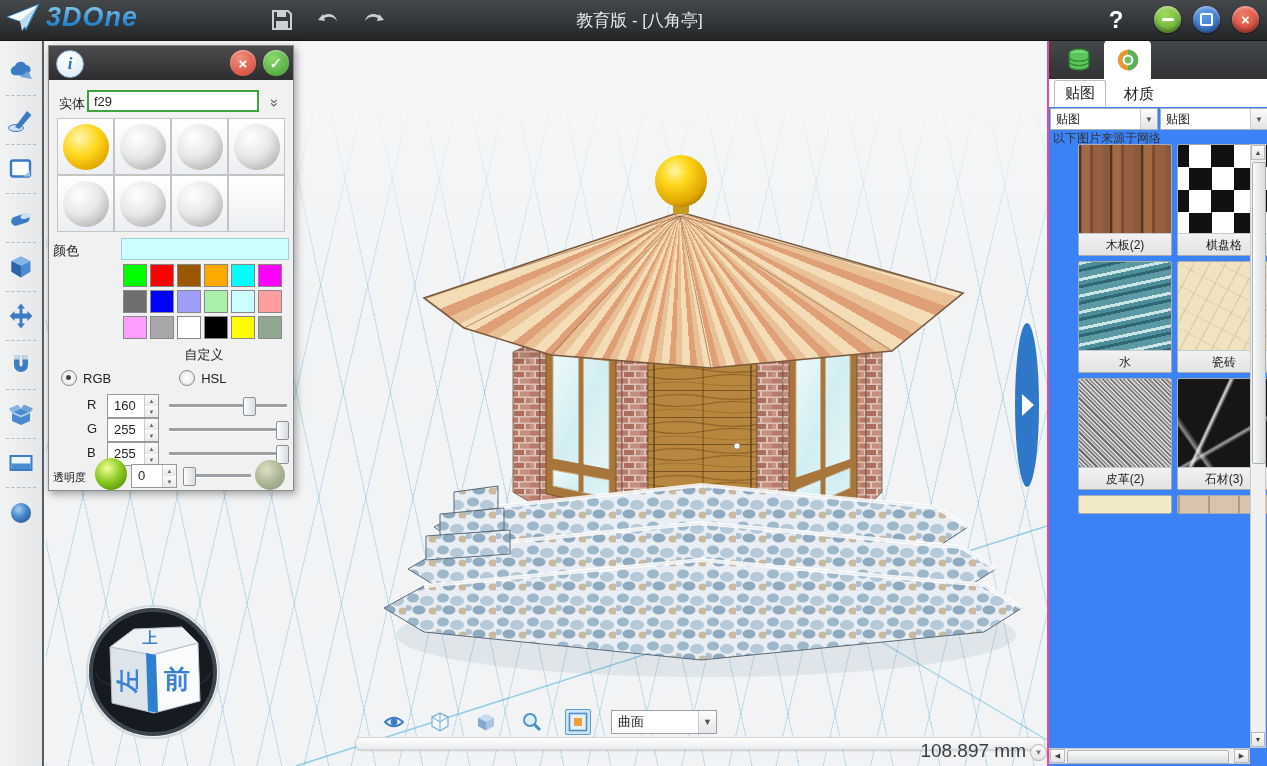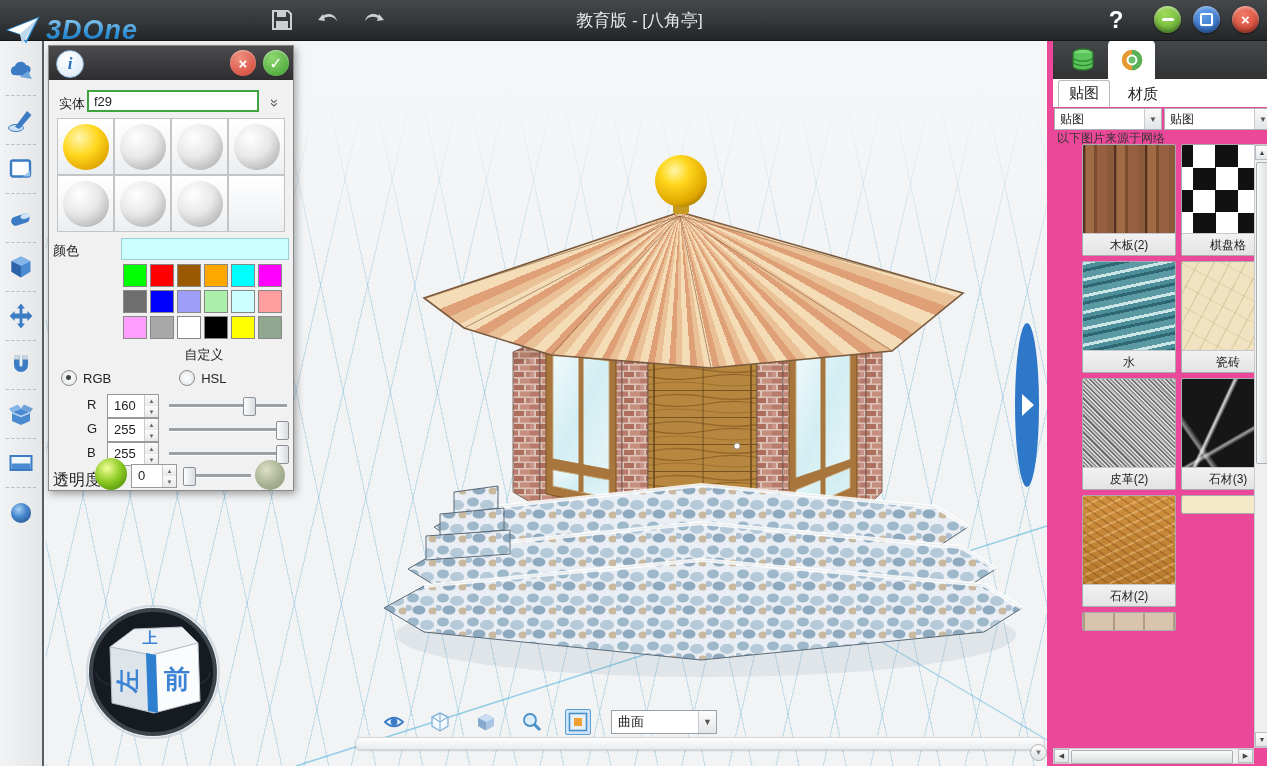--- a/index.html
+++ b/index.html
@@ -2,21 +2,21 @@
 <html><head>
 <meta charset="utf-8">
 <style>
   html,body{margin:0;padding:0;background:#666;}
   .app{position:relative;width:1267px;height:766px;overflow:hidden;
        font-family:"Liberation Sans","DejaVu Sans",sans-serif;background:#f1f3f5;
        -webkit-user-select:none;user-select:none;}
   
   .titlebar{position:absolute;left:0;top:0;width:1267px;height:40px;
     background:linear-gradient(#45484b,#343739 55%,#232527);border-bottom:1px solid #141516;z-index:40;}
-  .logo{position:absolute;left:6px;top:2px;display:flex;align-items:center;gap:6px;margin-top:13px;}
+  .logo{position:absolute;left:6px;top:2px;display:flex;align-items:center;gap:6px;}
   .logo-text{font-size:27px;font-weight:bold;font-style:italic;letter-spacing:1px;
     background:linear-gradient(#9fd4f2,#2e8fd5 60%,#1b6fb5);-webkit-background-clip:text;background-clip:text;color:transparent;}
   .tb-icons{position:absolute;left:268px;top:6px;display:flex;gap:18px;align-items:center;}
   .tb-btn{width:28px;height:28px;display:flex;align-items:center;justify-content:center;cursor:pointer;}
   .doc-title{position:absolute;left:12px;right:0;top:0;height:40px;display:flex;align-items:center;justify-content:center;
     color:#e6e8ea;font-size:17px;pointer-events:none;}
   .help-btn{position:absolute;left:1100px;top:4px;width:32px;height:32px;color:#fff;font-size:24px;font-weight:bold;
     display:flex;align-items:center;justify-content:center;cursor:pointer;}
   .winbtns{position:absolute;right:8px;top:6px;display:flex;gap:12px;}
   .winbtn{width:27px;height:27px;border-radius:50%;display:flex;align-items:center;justify-content:center;
@@ -90,27 +90,27 @@
   .rdot{width:14px;height:14px;border-radius:50%;border:1px solid #888;background:radial-gradient(#fff,#dde2e6);position:relative;}
   .radio.on .rdot::after{content:"";position:absolute;left:3.5px;top:3.5px;width:5px;height:5px;border-radius:50%;background:#444;}
   .ch-row{position:absolute;left:0;width:244px;height:24px;}
   .ch-label{position:absolute;left:38px;top:3px;}
   .spin{position:absolute;left:58px;top:0;width:50px;height:22px;border:1px solid #999;background:#fff;display:flex;}
   .spin .val{flex:1;font-size:13px;padding:3px 0 0 6px;}
   .spin .btns{width:13px;display:flex;flex-direction:column;border-left:1px solid #ccc;}
   .spin .btns span{flex:1;font-size:6px;color:#666;display:flex;align-items:center;justify-content:center;cursor:pointer;background:linear-gradient(#fbfbfb,#e6e8ea);}
   .slider{position:absolute;left:120px;top:10px;width:118px;height:3px;background:#9aa0a4;border-bottom:1px solid #fff;cursor:pointer;}
   .thumb{position:absolute;top:-7px;width:11px;height:17px;border:1px solid #8a9098;border-radius:2px;background:linear-gradient(90deg,#fdfdfd,#d8dce0);}
-  .op-label{position:absolute;left:4px;top:424px;font-size:16px;}
+  .op-label{position:absolute;left:4px;top:424px;font-size:11px;}
   .op-sphere{position:absolute;left:46px;top:412px;width:32px;height:32px;border-radius:50%;cursor:pointer;
     background:radial-gradient(circle at 38% 32%,#f2ff96,#8ac822 48%,#3f7d04);}
   .op-sphere2{position:absolute;left:206px;top:414px;width:30px;height:30px;border-radius:50%;
     background:radial-gradient(circle at 38% 32%,#dde0c4,#a8b292 55%,#8a9878);}
   
-  .right-panel{position:absolute;left:1047px;top:40px;width:220px;height:726px;background:#ec4899;border-left:6px solid #ec4899;box-sizing:border-box;z-index:20;}
+  .right-panel{position:absolute;left:1047px;top:40px;width:220px;height:726px;background:#3b82f6;border-left:2px solid #ec4899;box-sizing:border-box;z-index:20;}
   .rp-tabstrip{position:absolute;left:0;top:0;width:220px;height:39px;background:linear-gradient(#45484b,#303234);}
   .rp-tab{position:absolute;top:0;width:47px;height:39px;display:flex;align-items:center;justify-content:center;cursor:pointer;}
   .rp-tab1{left:6px;}
   .rp-tab2{left:55px;background:#fff;border-radius:5px 5px 0 0;}
   .rp-subtabs{position:absolute;left:0;top:39px;width:220px;height:28px;background:#fff;display:flex;align-items:flex-end;padding-left:5px;box-sizing:border-box;gap:8px;}
   .rp-subtab{font-size:15px;color:#222;padding:3px 10px;cursor:pointer;}
   .rp-subtab.on{border:1px solid #b8bcc0;border-bottom:1px solid #fff;background:#fff;border-radius:3px 3px 0 0;}
   .rp-ddrow{position:absolute;left:1px;top:68px;width:218px;height:20px;display:flex;gap:2px;}
   .rp-dd{flex:1;height:20px;border:1px solid #aab0b4;background:#fff;display:flex;align-items:center;cursor:pointer;}
   .rp-dd .txt{flex:1;font-size:12px;padding-left:5px;color:#222;}
@@ -453,20 +453,21 @@
             <rect x="1.5" y="1.5" width="17" height="17" fill="#e6f0fa" stroke="#4a90c8" stroke-width="1.6"></rect>
             <rect x="6" y="6" width="8" height="8" fill="#f0a030"></rect>
           </svg>
       </div>
       <div class="vp-dropdown">
         <span class="txt">曲面</span>
         <span class="arr">▼</span>
       </div>
     </div>
     <div class="vp-strip"></div>
+    <div class="vp-status">108.897 mm</div>
     <div class="vp-unit-dd">▼</div>
   </main>
 
   <div class="dialog">
     <div class="dlg-header">
       <div class="dlg-info">i</div>
       <div class="dlg-x">×</div>
       <div class="dlg-ok">✓</div>
     </div>
     <span class="ent-label">实体</span>
@@ -641,24 +642,20 @@
           <div class="tex-label">瓷砖</div>
         </div>
       <div class="tex-cell">
           <div class="tex-img tx-leather2"></div>
           <div class="tex-label">皮革(2)</div>
         </div>
       <div class="tex-cell">
           <div class="tex-img tx-stone1"></div>
           <div class="tex-label">石材(3)</div>
         </div>
-      <div class="tex-cell">
-          <div class="tex-img tx-stone2"></div>
-          <div class="tex-label">石材(2)</div>
-        </div>
       <div class="tex-cell partial">
           <div class="tex-img tx-cream"></div>
         </div>
       <div class="tex-cell partial">
           <div class="tex-img tx-brick2"></div>
         </div>
     </div>
 
     <div class="vscroll">
       <div class="up">▲</div>

